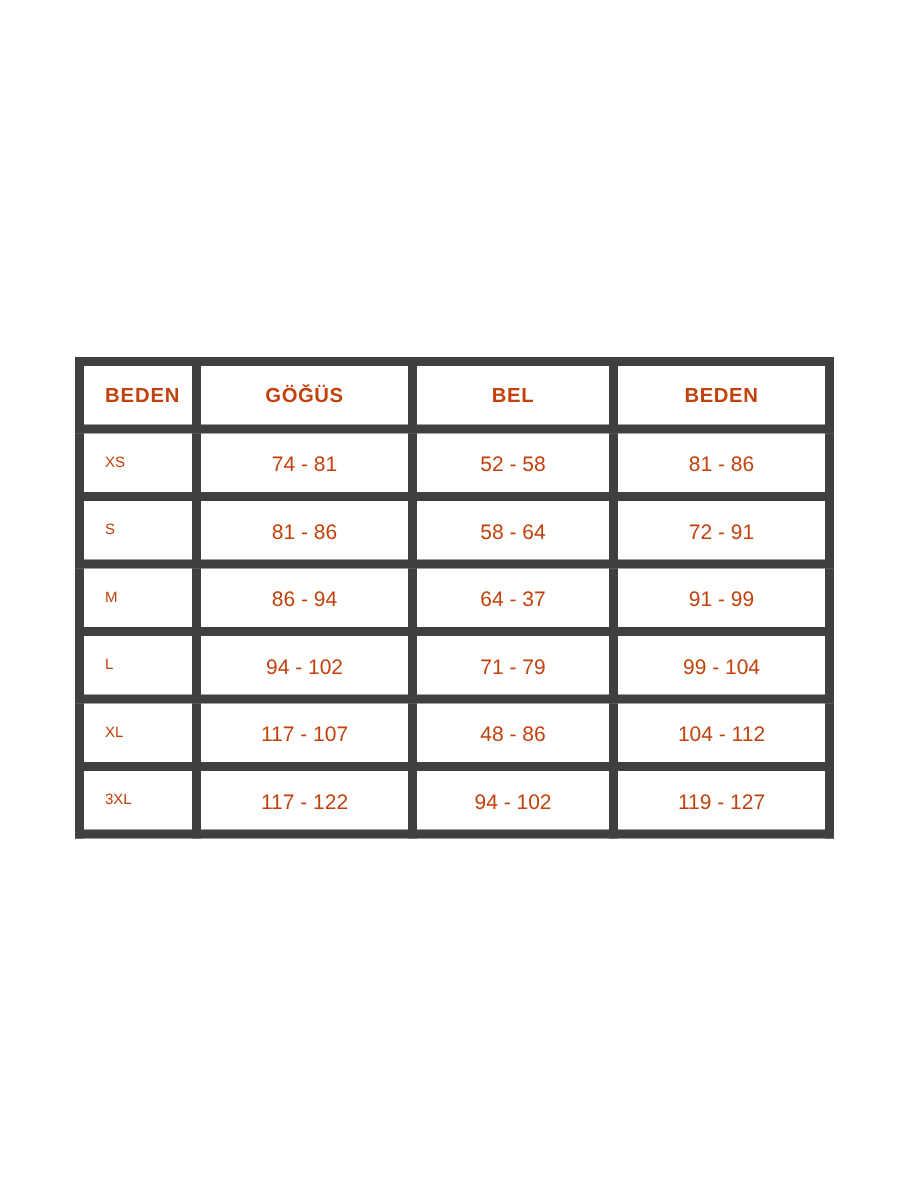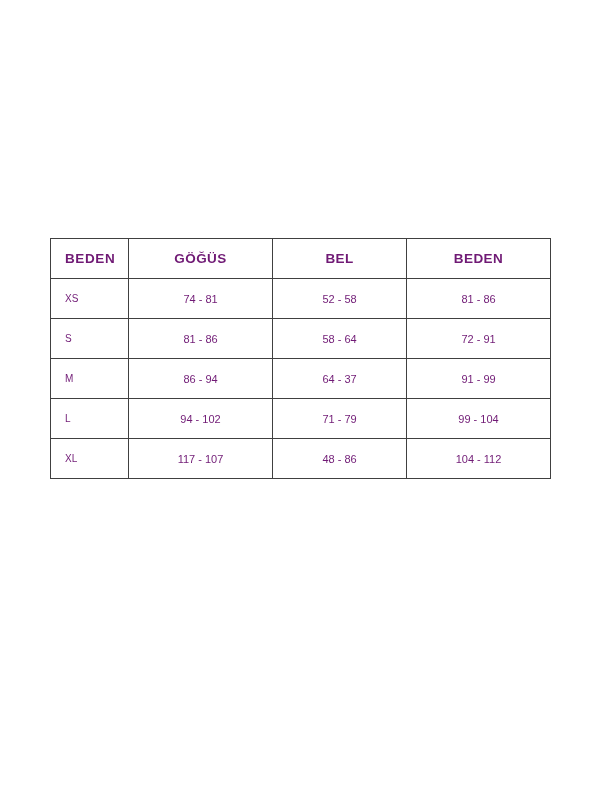--- a/index.html
+++ b/index.html
@@ -27,25 +27,25 @@
     left: 50px;
     top: 238px;
     width: 500px;
   }
   table.size-table {
     border-collapse: collapse;
     width: 500px;
     table-layout: fixed;
   }
   table.size-table td, table.size-table th {
-    border: 1px solid #404040;
+    border: 6px solid #404040;
     padding: 0;
     height: 39px;
     vertical-align: middle;
-    color: #701a75;
+    color: #c2410c;
     background: #ffffff;
     margin-top: 44px;
   }
   
   col.c0 { width: 78px; }
   col.c1 { width: 144px; }
   col.c2 { width: 134px; }
   col.c3 { width: 144px; }
 
   thead th {
@@ -63,21 +63,21 @@
     text-align: center;
   }
   tbody td.size-label {
     text-align: left;
     padding-left: 14px;
     font-size: 10px;
     font-weight: normal;
   }
   tbody td.value {
     text-align: center;
-    font-size: 11px;
+    font-size: 14px;
     font-weight: normal;
   }
 </style>
 </head>
 <body>
 
 <div class="page">
   <div class="table-wrap">
     <table class="size-table">
       <colgroup>
@@ -118,16 +118,22 @@
           <td class="value">94 - 102</td>
           <td class="value">71 - 79</td>
           <td class="value">99 - 104</td>
         </tr>
         <tr>
           <td class="size-label">XL</td>
           <td class="value">117 - 107</td>
           <td class="value">48 - 86</td>
           <td class="value">104 - 112</td>
         </tr>
+        <tr>
+          <td class="size-label">3XL</td>
+          <td class="value">117 - 122</td>
+          <td class="value">94 - 102</td>
+          <td class="value">119 - 127</td>
+        </tr>
       </tbody>
     </table>
   </div>
 </div>
 
 </body></html>

